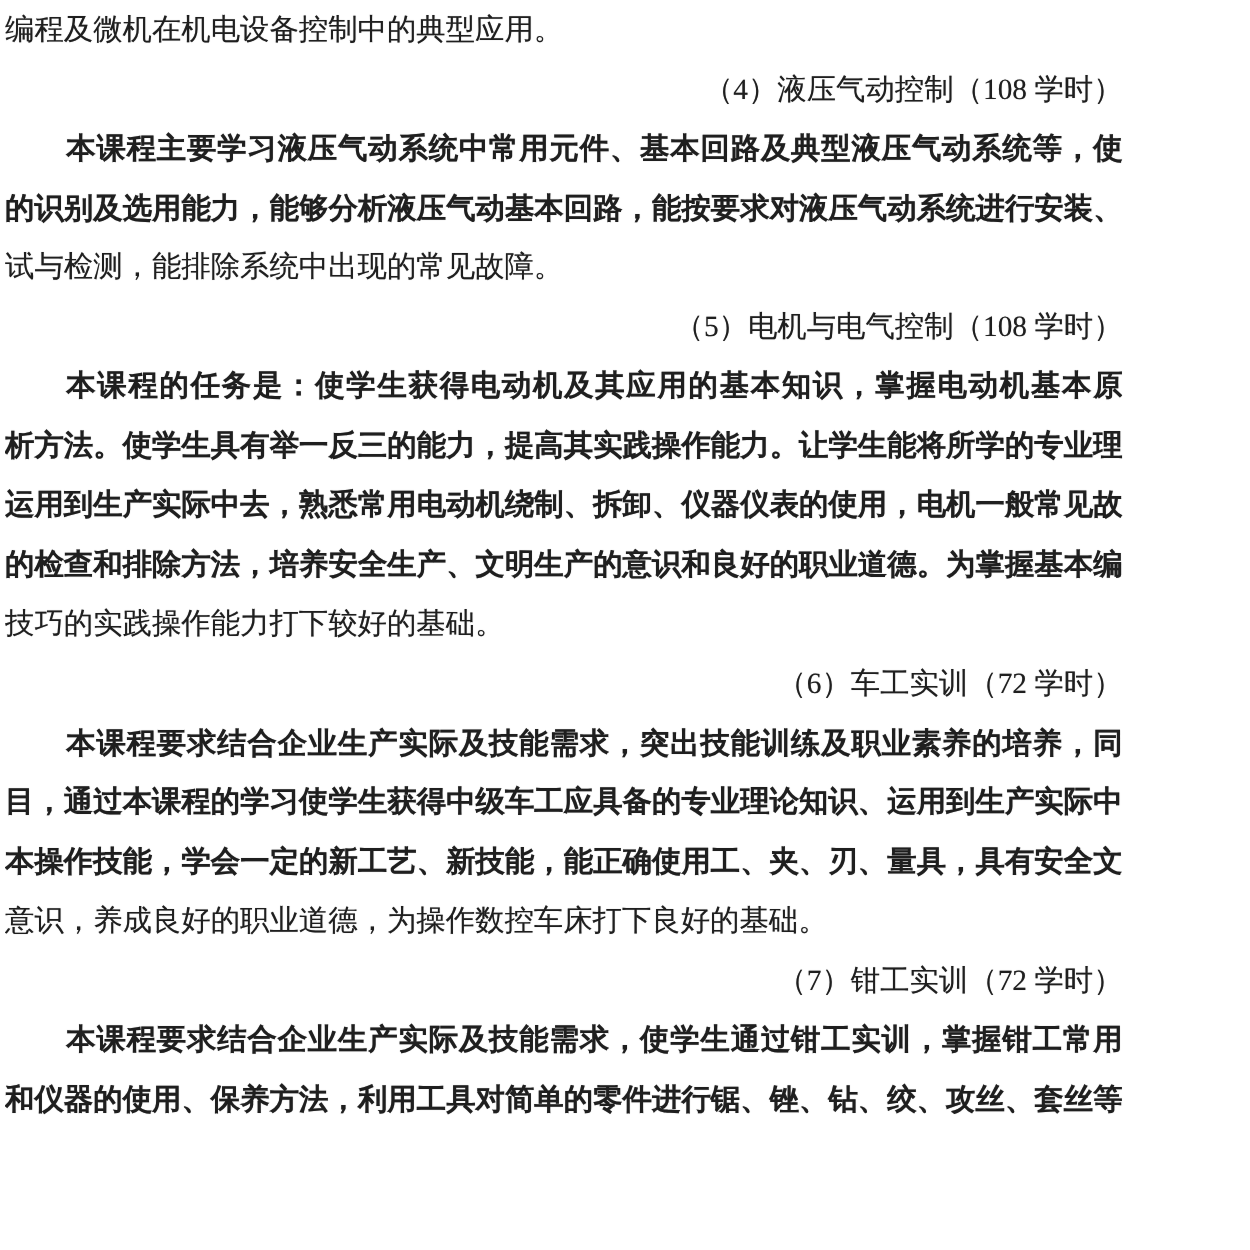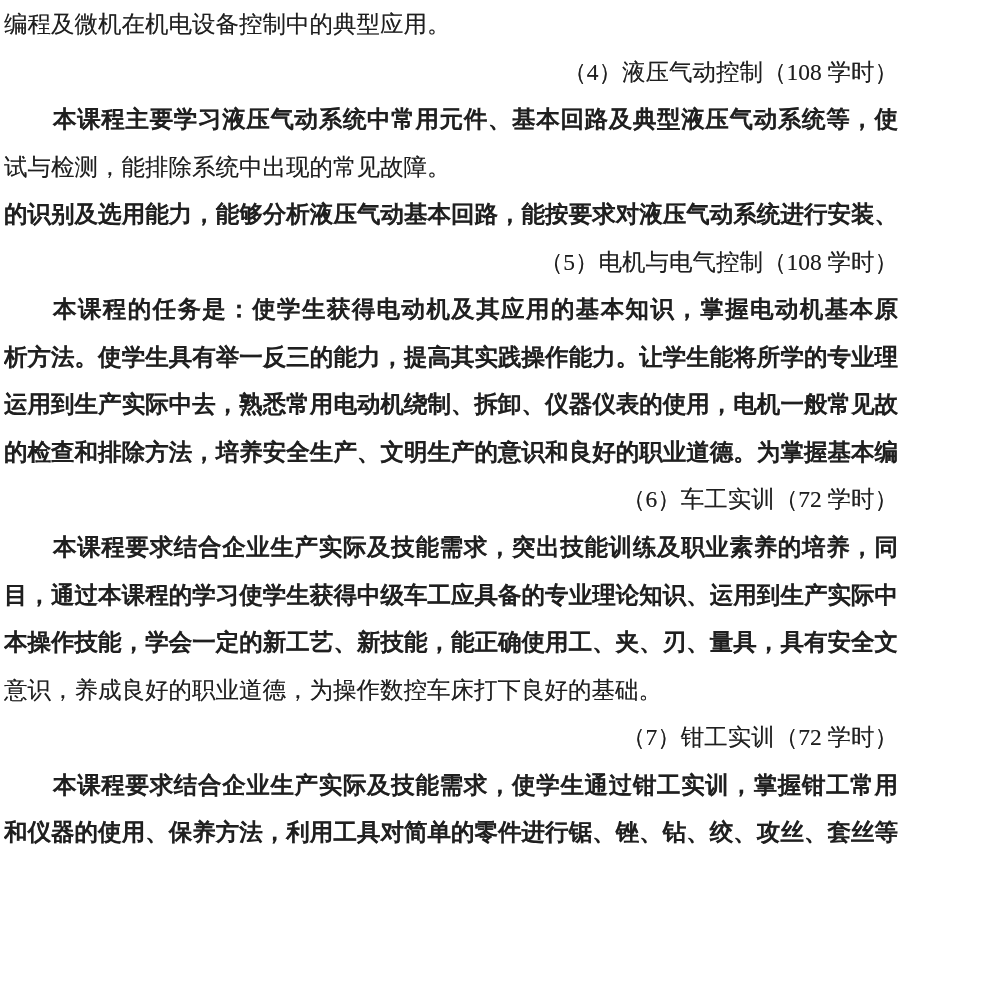--- a/index.html
+++ b/index.html
@@ -51,27 +51,28 @@
     text-align: left;
   }
 </style>
 </head>
 <body>
 
 <div class="page">
   <div class="line plain">编程及微机在机电设备控制中的典型应用。</div>
   <div class="line head">（4）液压气动控制（108 学时）</div>
   <div class="line fill start">本课程主要学习液压气动系统中常用元件、基本回路及典型液压气动系统等，使学生</div>
+  <div class="line fill">的识别及选用能力，能够分析液压气动基本回路，能按要求对液压气动系统进行安装、调</div>
   <div class="line plain">试与检测，能排除系统中出现的常见故障。</div>
-  <div class="line fill">的识别及选用能力，能够分析液压气动基本回路，能按要求对液压气动系统进行安装、调</div>
   <div class="line head">（5）电机与电气控制（108 学时）</div>
   <div class="line fill start">本课程的任务是：使学生获得电动机及其应用的基本知识，掌握电动机基本原理、分</div>
   <div class="line fill">析方法。使学生具有举一反三的能力，提高其实践操作能力。让学生能将所学的专业理论</div>
   <div class="line fill">运用到生产实际中去，熟悉常用电动机绕制、拆卸、仪器仪表的使用，电机一般常见故障</div>
   <div class="line fill">的检查和排除方法，培养安全生产、文明生产的意识和良好的职业道德。为掌握基本编程</div>
+  <div class="line plain">技巧的实践操作能力打下较好的基础。</div>
   <div class="line head">（6）车工实训（72 学时）</div>
   <div class="line fill start">本课程要求结合企业生产实际及技能需求，突出技能训练及职业素养的培养，同时兼</div>
   <div class="line fill">目，通过本课程的学习使学生获得中级车工应具备的专业理论知识、运用到生产实际中去</div>
   <div class="line fill">本操作技能，学会一定的新工艺、新技能，能正确使用工、夹、刃、量具，具有安全文明生产</div>
   <div class="line plain">意识，养成良好的职业道德，为操作数控车床打下良好的基础。</div>
   <div class="line head">（7）钳工实训（72 学时）</div>
   <div class="line fill start">本课程要求结合企业生产实际及技能需求，使学生通过钳工实训，掌握钳工常用工具</div>
   <div class="line fill">和仪器的使用、保养方法，利用工具对简单的零件进行锯、锉、钻、绞、攻丝、套丝等操</div>
 </div>
 

